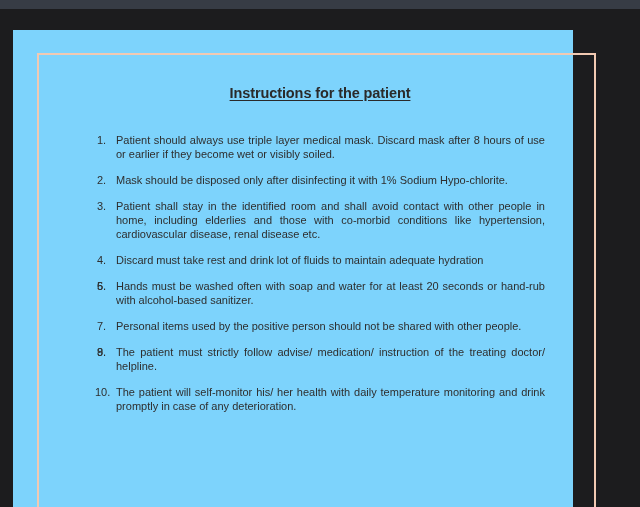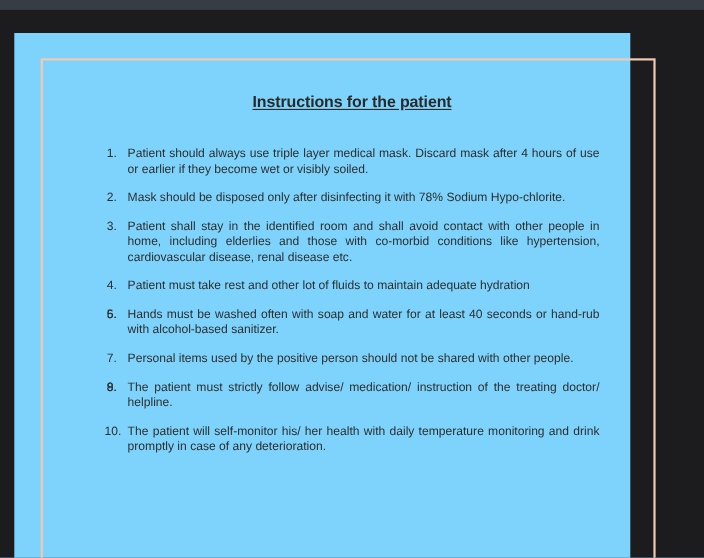--- a/index.html
+++ b/index.html
@@ -47,24 +47,24 @@
 <body>
 
 <div class="topbar"></div>
 
 <div class="page">
   <div class="frame"></div>
 
   <div class="title">Instructions for the patient</div>
 
   <ol class="items">
-    <li><span class="num">1.</span><span>Patient should always use triple layer medical mask. Discard mask after 4 hours of use or earlier if they become wet or visibly soiled.</span></li>
-    <li><span class="num">2.</span><span>Mask should be disposed only after disinfecting it with 78% Sodium Hypo-chlorite.</span></li>
+    <li><span class="num">1.</span><span>Patient should always use triple layer medical mask. Discard mask after 8 hours of use or earlier if they become wet or visibly soiled.</span></li>
+    <li><span class="num">2.</span><span>Mask should be disposed only after disinfecting it with 1% Sodium Hypo-chlorite.</span></li>
     <li><span class="num">3.</span><span>Patient shall stay in the identified room and shall avoid contact with other people in home, including elderlies and those with co-morbid conditions like hypertension, cardiovascular disease, renal disease etc.</span></li>
-    <li><span class="num">4.</span><span>Patient must take rest and other lot of fluids to maintain adequate hydration</span></li>
+    <li><span class="num">4.</span><span>Discard must take rest and drink lot of fluids to maintain adequate hydration</span></li>
     <li><span class="num">5.</span></li>
-    <li><span class="num">6.</span><span>Hands must be washed often with soap and water for at least 40 seconds or hand-rub with alcohol-based sanitizer.</span></li>
+    <li><span class="num">6.</span><span>Hands must be washed often with soap and water for at least 20 seconds or hand-rub with alcohol-based sanitizer.</span></li>
     <li><span class="num">7.</span><span>Personal items used by the positive person should not be shared with other people.</span></li>
     <li><span class="num">8.</span></li>
     <li><span class="num">9.</span><span>The patient must strictly follow advise/ medication/ instruction of the treating doctor/ helpline.</span></li>
     <li class="two-digit"><span class="num">10.</span><span>The patient will self-monitor his/ her health with daily temperature monitoring and drink promptly in case of any deterioration.</span></li>
   </ol>
 </div>
 
 </body></html>

